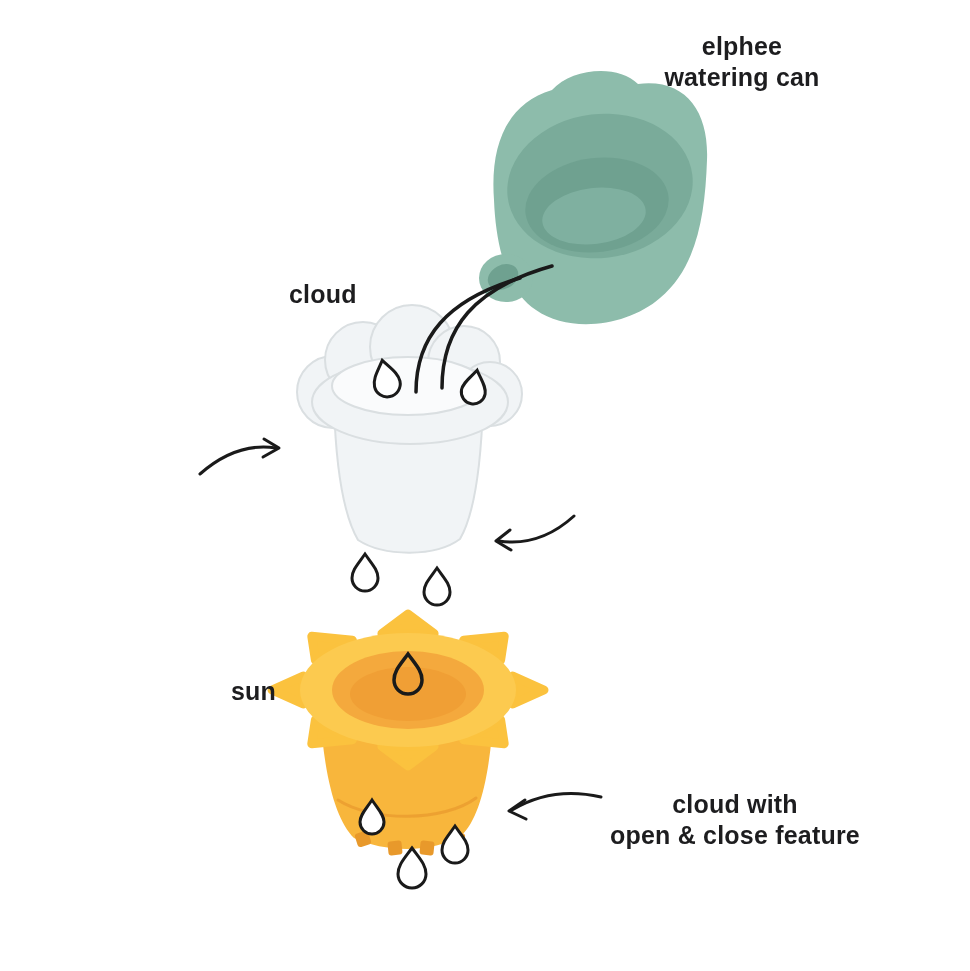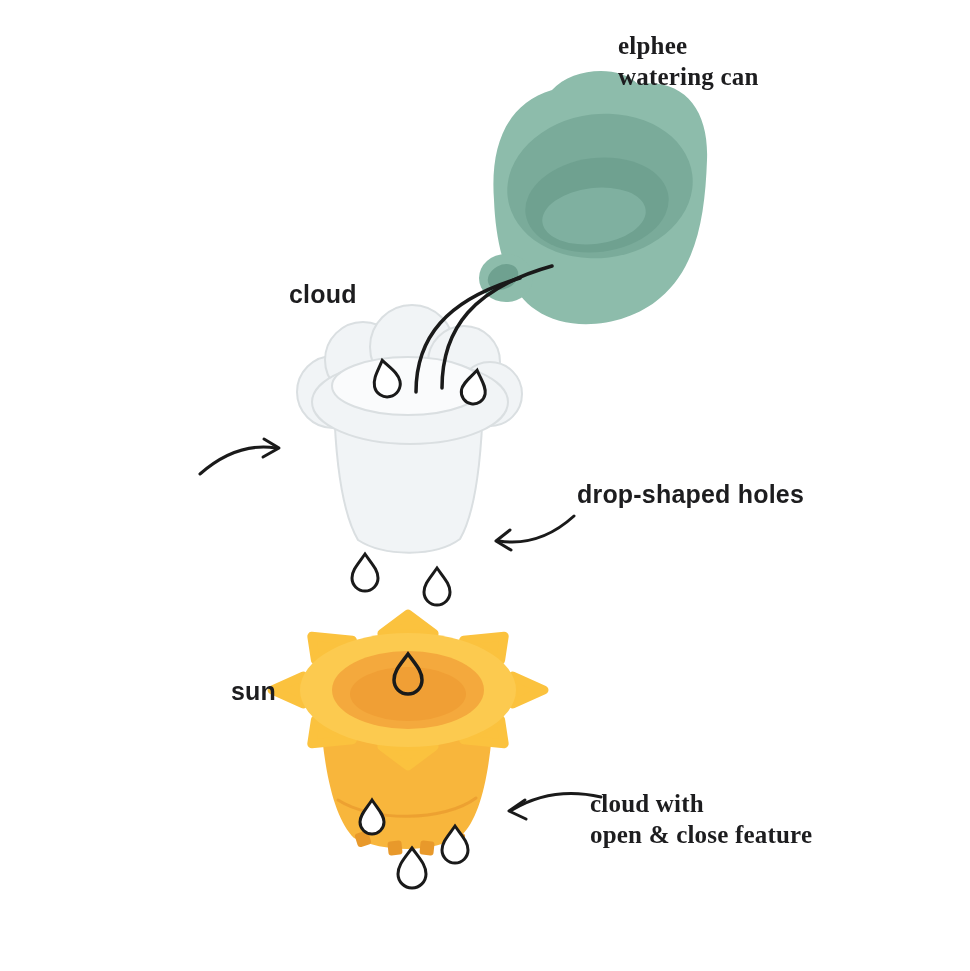--- a/index.html
+++ b/index.html
@@ -14,21 +14,21 @@
   .stage svg { position:absolute; left:0; top:0; }
   .label {
     position: absolute;
     font-weight: 700;
     font-size: 25px;
     line-height: 1.22;
     color: #1d1d1f;
     letter-spacing: .2px;
     white-space: nowrap;
   }
-  .label-block { position:absolute; text-align:left;font-family:Liberation Serif, serif; }
+  .label-block { position:absolute; text-align:center; }
   .label-block .label { position:static; display:block; }
 </style>
 </head>
 <body>
 
 <div class="stage">
 
   <svg width="970" height="971" viewBox="0 0 970 971">
 
     <g>
@@ -111,21 +111,20 @@
   </svg>
 
   <div class="label-block" style="left:618px; top:31px; width:248px;">
     <div class="label">elphee</div>
     <div class="label">watering can</div>
   </div>
 
   <div class="label" style="left:289px; top:279px;text-align:center;">cloud</div>
 
 
-  <div class="label" style="left:577px; top:479px;">drop-shaped holes</div>
 
   <div class="label" style="left:231px; top:676px;">sun</div>
 
   <div class="label-block" style="left:590px; top:789px; width:290px;">
     <div class="label">cloud with</div>
     <div class="label">open &amp; close feature</div>
   </div>
 
 </div>
 

